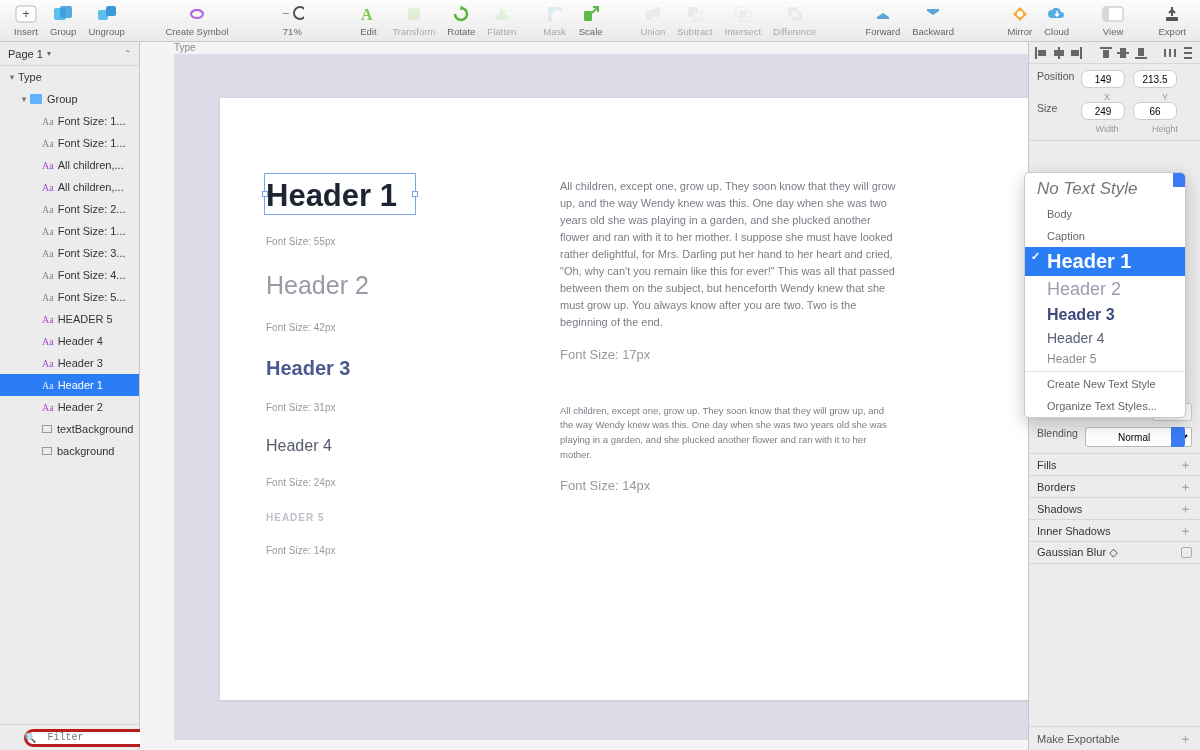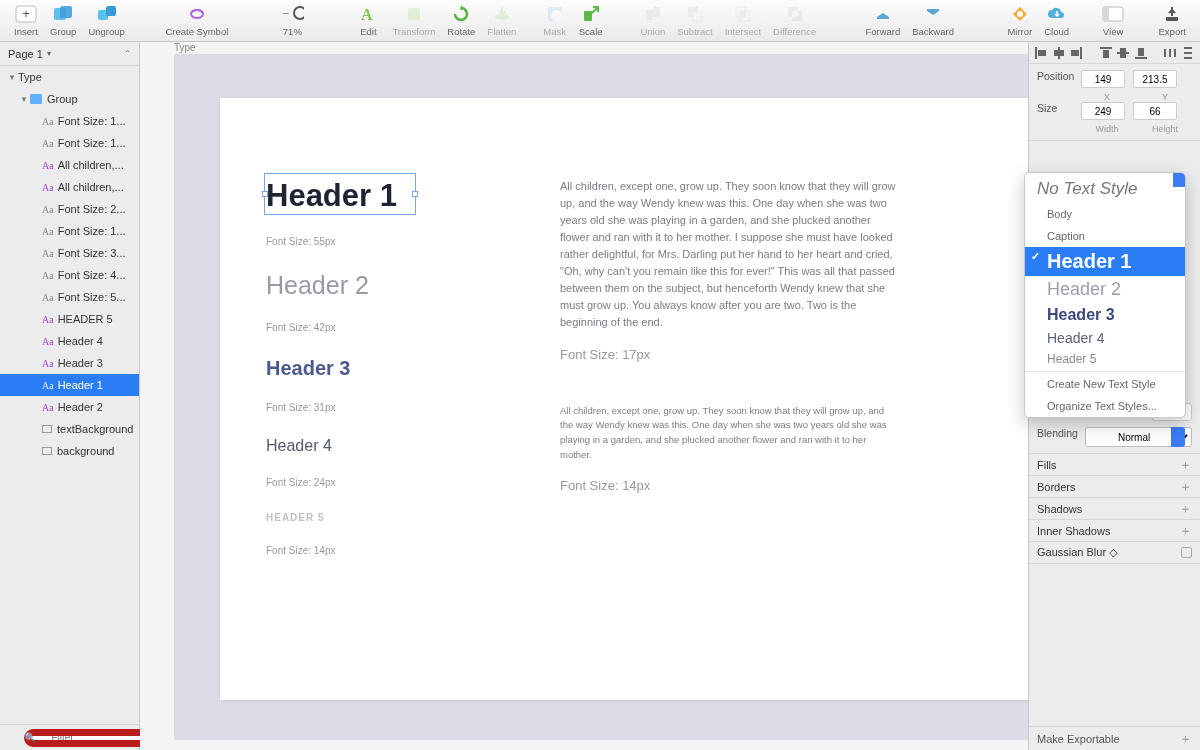--- a/index.html
+++ b/index.html
@@ -27,21 +27,21 @@
 .layer-row .aa { font-family: Georgia, serif; font-size:10px; color:#888; margin-right:4px; }
 .layer-row .aa.purple { color:#a54bd1; }
 .layer-row.sel .aa { color:#dce9ff; }
 .layer-row .rect { width:10px; height:8px; border:1px solid #999; margin-right:5px; }
 .layer-row .folder { width:12px; height:10px; background:#60b2ff; border-radius:1px; margin-right:5px; }
 .layer-row .txt { overflow:hidden; text-overflow:ellipsis; }
 .layer-row.d0 { padding-left:6px; }
 .layer-row.d1 { padding-left:18px; }
 .layer-row.d2 { padding-left:42px; }
 .filter-bar { height:26px; border-top:1px solid #d7d7d7; display:flex; align-items:center; padding:0 6px; gap:6px; }
-.filter-bar input { flex:1; height:18px; border:7px solid #b91c1c; border-radius:9px; padding:0 18px 0 20px; font-size:10px; background:#fff; }
+.filter-bar input { flex:1; height:18px; border:3px solid #b91c1c; border-radius:9px; padding:0 18px 0 20px; font-size:10px; background:#fff;font-family:Liberation Mono, monospace; }
 .filter-bar .mag { position:relative; left:18px; color:#999; font-size:10px; pointer-events:none; }
 .filter-bar .trailing { color:#2a7df5; font-size:10px; }
 
 
 .canvas-wrap { flex:1; background:#f4f4f4; position:relative; }
 .canvas-wrap::-webkit-scrollbar{display:none;}
 .artboard-bg { position:absolute; left:34px; top:12px; width:934px; height:686px; background:#dcdbe8; }
 .artboard-label { position:absolute; left:34px; top:0; font-size:10px; color:#888; }
 .page { position:absolute; left:80px; top:56px; width:842px; height:602px; background:#fff; box-shadow:0 1px 3px rgba(0,0,0,.1); }
 
@@ -65,21 +65,21 @@
 .sel-box .hl { left:-3px; top:calc(50% - 3px); }
 .sel-box .hr { right:-3px; top:calc(50% - 3px); }
 
 
 .right { width:172px; border-left:1px solid #c8c8c8; background:#ececec; font-size:11px; color:#333; display:flex; flex-direction:column; position:relative; }
 .align-strip { height:22px; border-bottom:1px solid #d7d7d7; display:flex; align-items:center; justify-content:space-between; padding:0 6px; }
 .align-strip svg { display:block; }
 .sect { border-bottom:1px solid #d7d7d7; padding:6px 8px; }
 .sect .row { display:flex; gap:2px; margin-bottom:4px; }
 .sect .lbl { width:42px; color:#555; font-size:10.5px; }
-.sect input.num { width:44px; height:18px; border:1px solid #ccc; border-radius:2px; font-size:10px; text-align:center; background:#fff; }
+.sect input.num { width:44px; height:18px; border:1px solid #ccc; border-radius:7px; font-size:10px; text-align:center; background:#fff; }
 .sect .sublbl { font-size:9px; color:#999; text-align:center; display:flex; }
 .sect .sublbl span { width:44px; }
 .sect .sublbl .gap { width:14px; }
 
 .opacity-row { display:flex; align-items:center; gap:6px; }
 .opacity-row .track { flex:1; height:4px; background:linear-gradient(90deg,#cfcfcf,#3b7bf6); border-radius:2px; position:relative; }
 .opacity-row .thumb { position:absolute; right:0; top:-4px; width:12px; height:12px; background:#fff; border:1px solid #999; border-radius:50%; }
 .opacity-row input { width:40px; height:18px; border:1px solid #ccc; border-radius:3px; font-size:10px; text-align:center; background:#fff; }
 
 .blend-row { display:flex; align-items:flex-start; gap:6px; margin-top:6px;}

